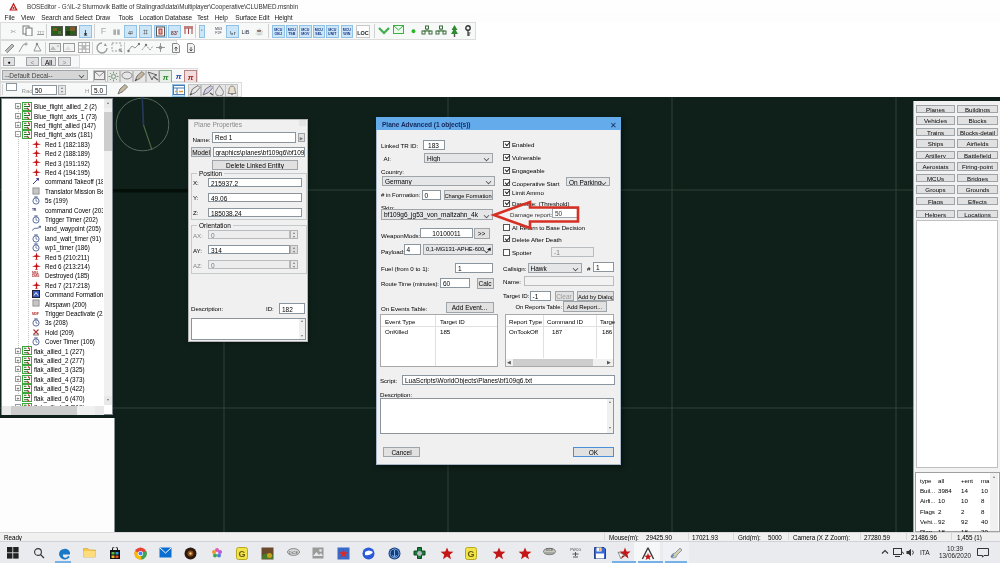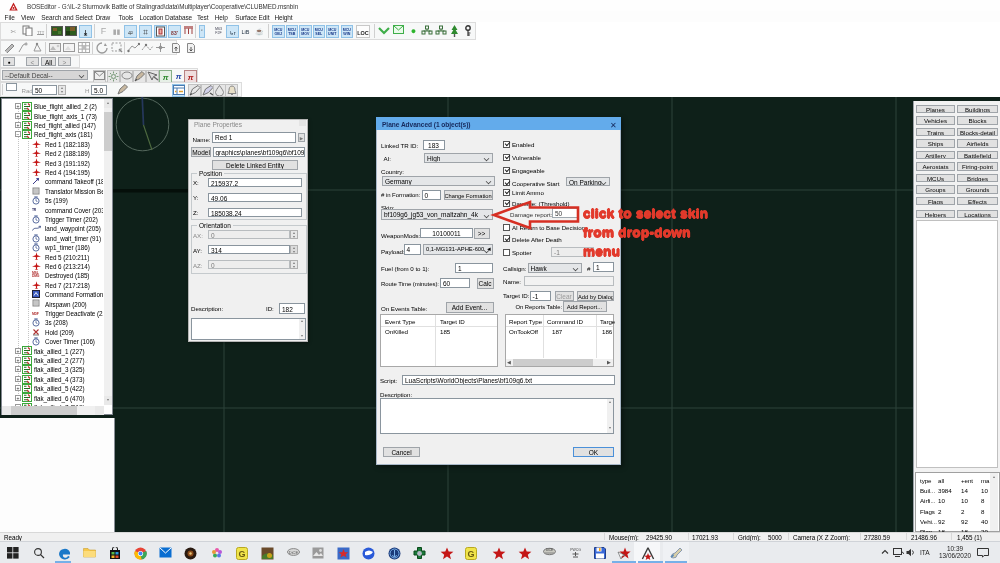--- a/index.html
+++ b/index.html
@@ -606,21 +606,20 @@
         <div class="tri-u" style="margin-top:2px"></div>
         <div class="tri-d" style="margin-top:24px"></div>
       </div>
       <div class="btn" style="left:383px;top:447px;width:37px;height:10px;line-height:9.5px">Cancel</div>
       <div class="btn" style="left:573px;top:447px;width:41px;height:10px;line-height:9.5px;border:1px solid #4a90d9">OK</div>
     </div>
 
 <svg class="a" style="left:488px;top:200px" width="100" height="30" viewBox="0 0 100 30">
  <polygon points="6,15 42,2 42,7.5 90,7.5 90,21.5 42,21.5 42,28" fill="rgba(255,255,255,0.18)" stroke="#d62f23" stroke-width="2.6"></polygon>
 </svg>
-<div class="a" style="left:583px;top:203.5px;font-size:13.5px;font-weight:bold;color:#e23a2c;line-height:19.4px;letter-spacing:.3px;font-family:'Liberation Sans',sans-serif;text-shadow:0.6px 0 0 #e23a2c,-0.6px 0 0 #e23a2c,0 0.6px 0 #e23a2c,0 -0.6px 0 #e23a2c">click to select skin<br>from drop-down<br>menu</div>
 
 <div class="a" style="left:913px;top:101px;width:87px;height:431px;background:#f2f2f2;border-left:1px solid #9aa0a6;box-sizing:border-box"></div>
 <div id="rpanel">
       <div class="btn" style="left:916px;top:104.6px;width:39px;height:8.6px;line-height:8px;font-size:6.2px">Planes</div>
       <div class="btn" style="left:957px;top:104.6px;width:41px;height:8.6px;line-height:8px;font-size:6.2px">Buildings</div>
       <div class="btn" style="left:916px;top:116.1px;width:39px;height:8.6px;line-height:8px;font-size:6.2px">Vehicles</div>
       <div class="btn" style="left:957px;top:116.1px;width:41px;height:8.6px;line-height:8px;font-size:6.2px">Blocks</div>
       <div class="btn" style="left:916px;top:127.6px;width:39px;height:8.6px;line-height:8px;font-size:6.2px">Trains</div>
       <div class="btn" style="left:957px;top:127.6px;width:41px;height:8.6px;line-height:8px;font-size:6.2px">Blocks-detail</div>
       <div class="btn" style="left:916px;top:139.1px;width:39px;height:8.6px;line-height:8px;font-size:6.2px">Ships</div>

